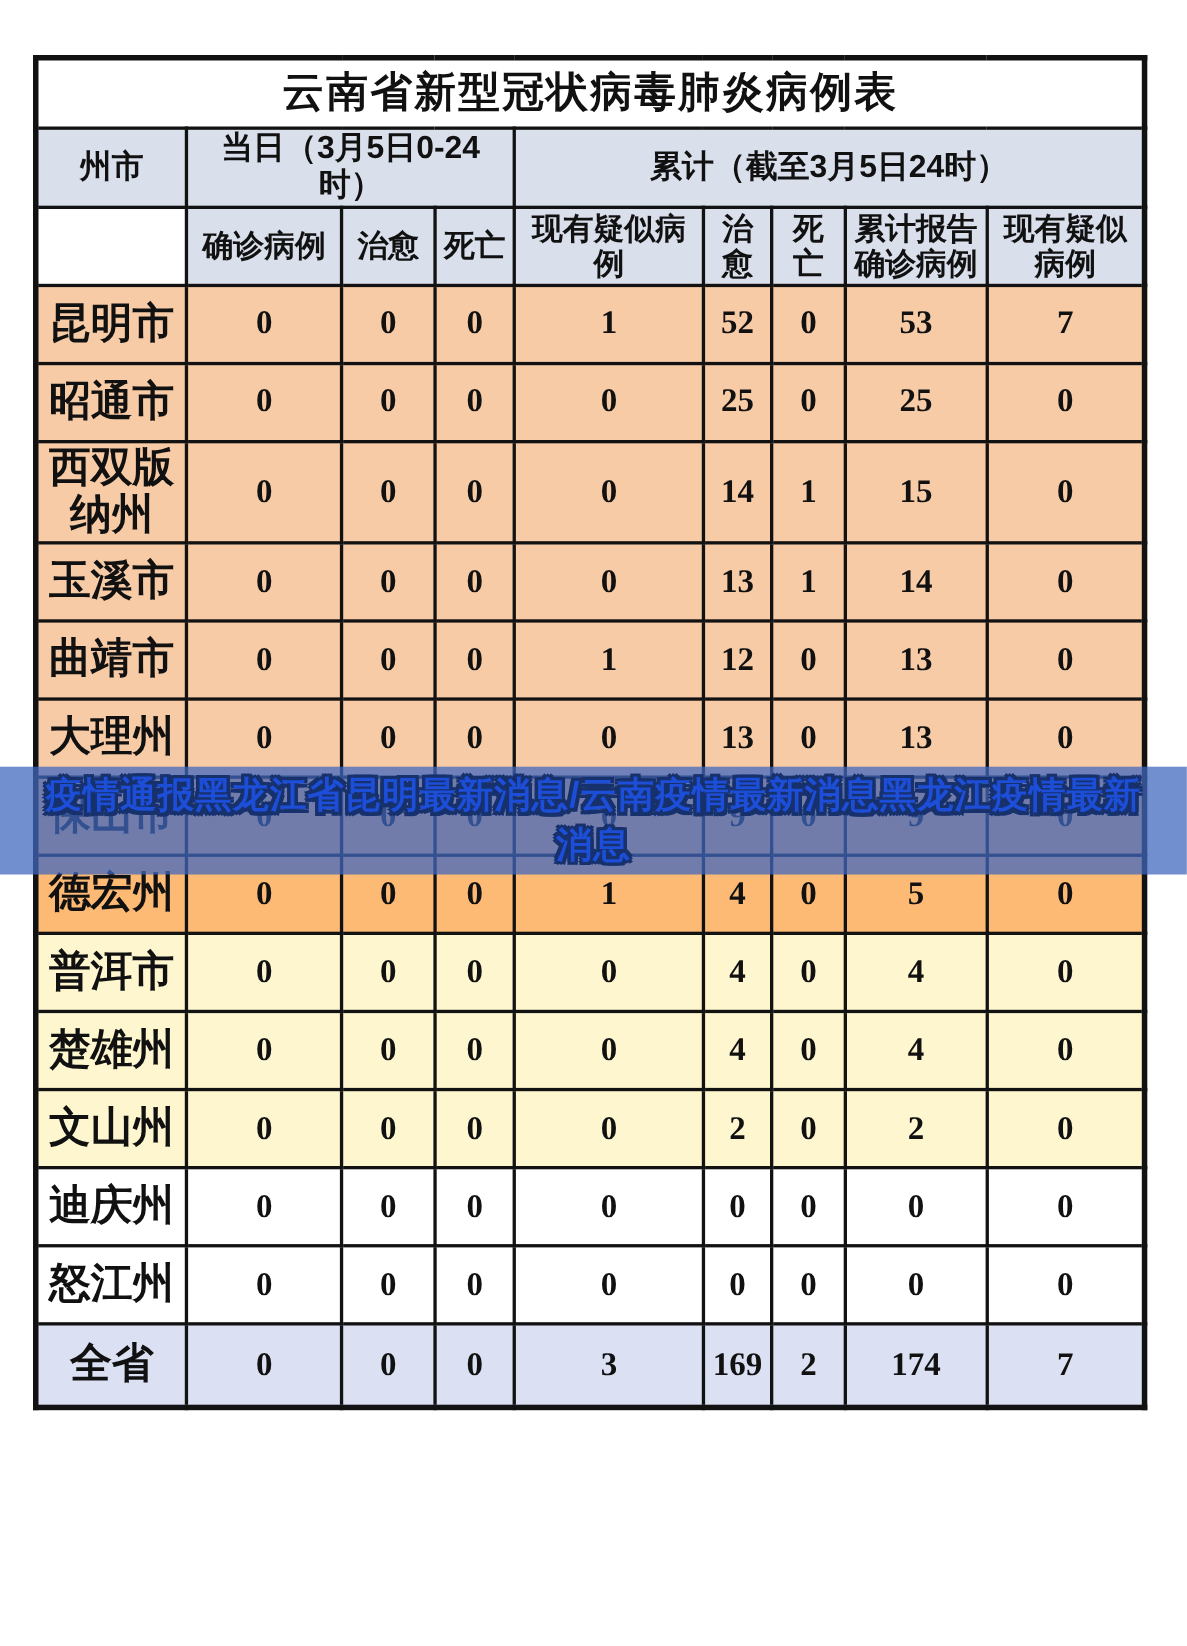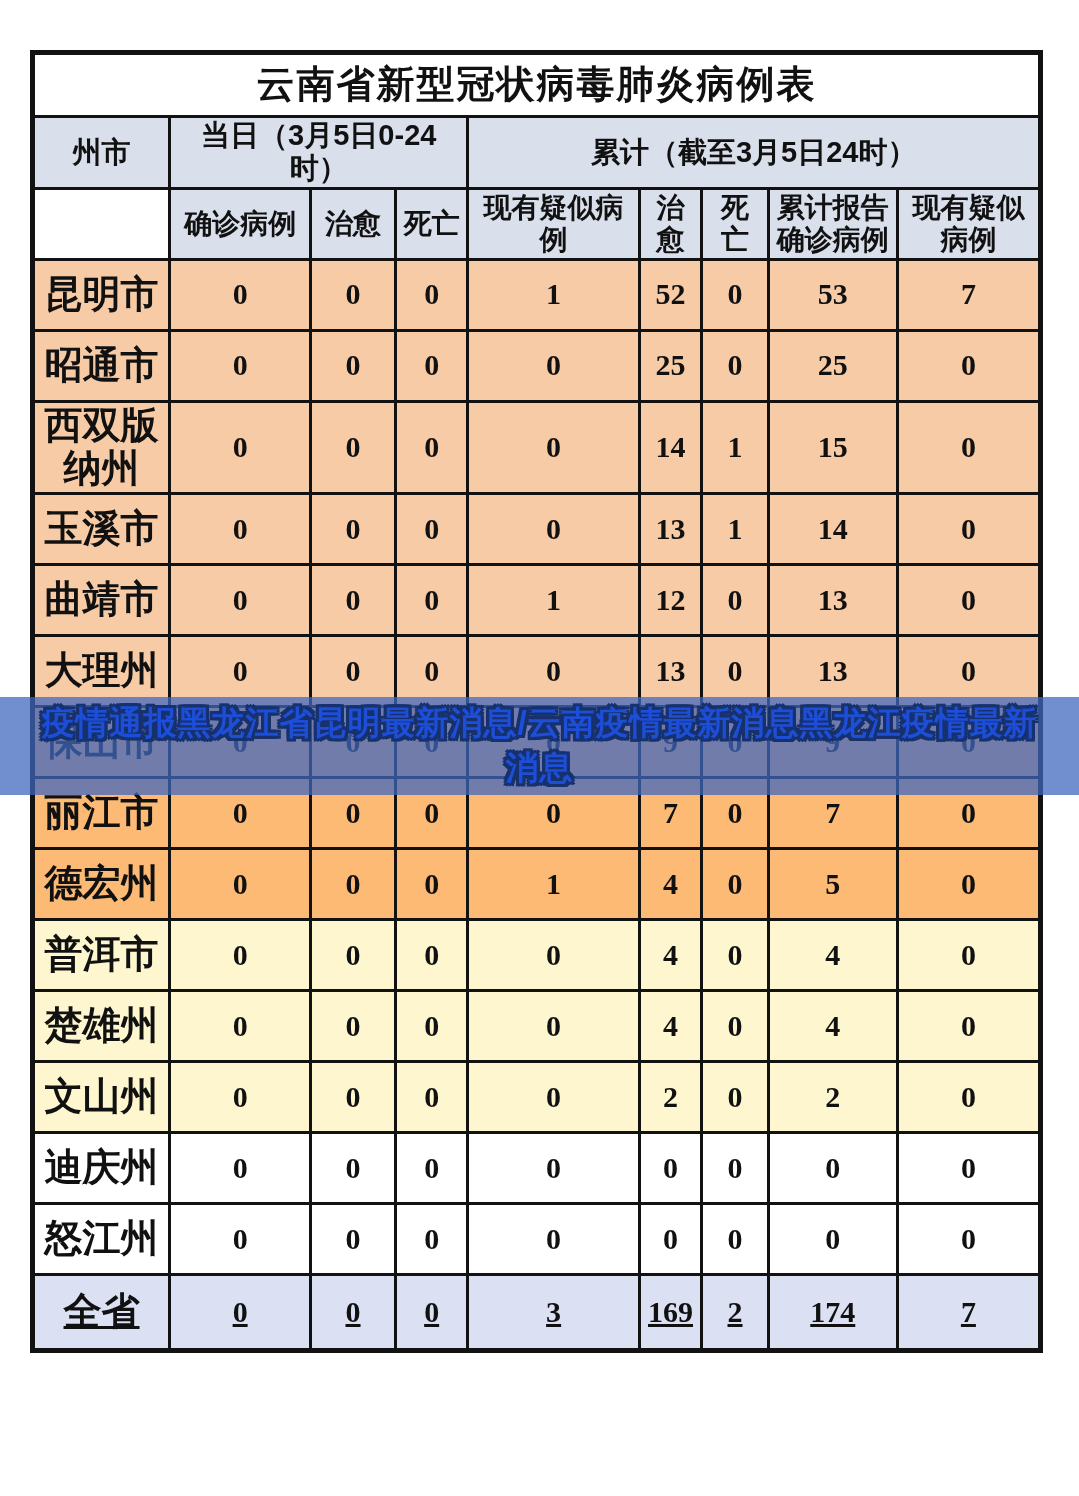--- a/index.html
+++ b/index.html
@@ -31,21 +31,21 @@
   td.blank-cell{background:#ffffff;}
   td.region{font-size:38px;}
   td.num{
     font-family:"Liberation Serif","DejaVu Serif",serif;
     font-size:30px;font-weight:bold;
   }
   tr.tier-salmon td{background:#F7CBA6;}
   tr.tier-yellow td{background:#fdba74;}
   tr.tier-pale   td{background:#FDF6CF;}
   tr.tier-white  td{background:#FFFFFF;}
-  tr.tier-total  td{background:#DBE1F2;height:70px;text-decoration:underline;}
+  tr.tier-total  td{background:#DBE1F2;height:70px;}
   tr.tall td{height:86px;}
 
   .news-banner{
     position:absolute;left:0;top:697px;width:1079px;height:98px;
     background:rgba(64,103,190,0.74);
     z-index:5;
     display:flex;align-items:flex-start;justify-content:center;
   }
   .news-banner .banner-text{
     margin:0;padding:3px 35px 0;
@@ -169,31 +169,20 @@
           <td class="num">0</td>
           <td class="num">0</td>
           <td class="num">0</td>
           <td class="num">0</td>
           <td class="num">9</td>
           <td class="num">0</td>
           <td class="num">9</td>
           <td class="num">0</td>
         </tr>
         <tr class="tier-yellow">
-          <td class="region">丽江市</td>
-          <td class="num">0</td>
-          <td class="num">0</td>
-          <td class="num">0</td>
-          <td class="num">0</td>
-          <td class="num">7</td>
-          <td class="num">0</td>
-          <td class="num">7</td>
-          <td class="num">0</td>
-        </tr>
-        <tr class="tier-yellow">
           <td class="region">德宏州</td>
           <td class="num">0</td>
           <td class="num">0</td>
           <td class="num">0</td>
           <td class="num">1</td>
           <td class="num">4</td>
           <td class="num">0</td>
           <td class="num">5</td>
           <td class="num">0</td>
         </tr>

